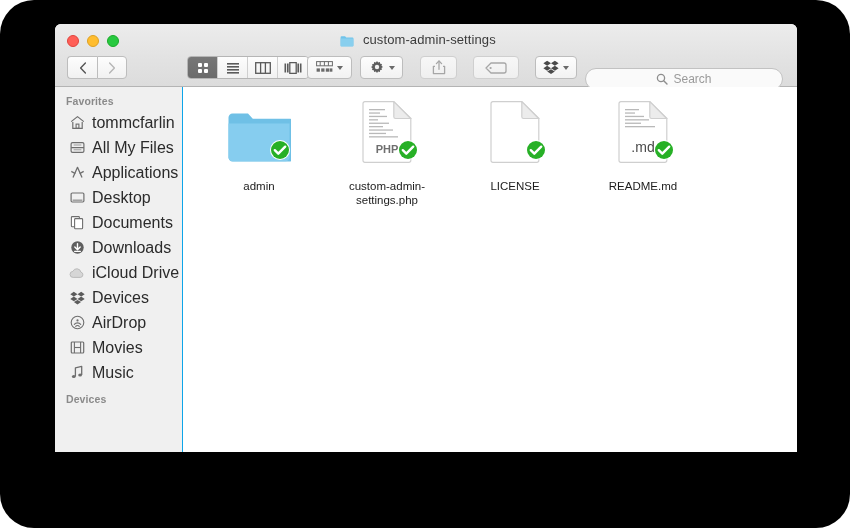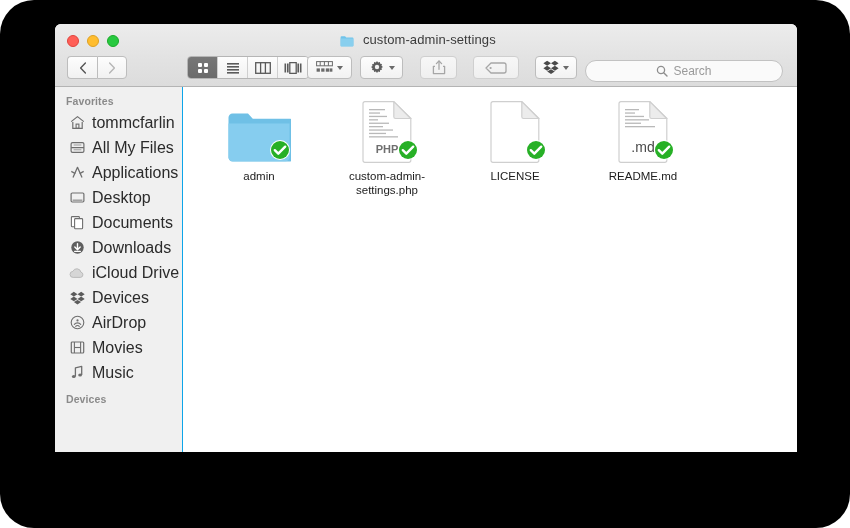--- a/index.html
+++ b/index.html
@@ -152,21 +152,21 @@
   #tag-btn   { left: 418px; top: 4px; width: 46px; height: 23px;
                background: linear-gradient(to bottom, #f7f7f7, #efefef);
                border-color: #cfcfcf; }
 
   
   #dropbox-btn { left: 480px; top: 4px; width: 42px; height: 23px; }
 
   
   #search-field {
     position: absolute;
-    left: 530px; top: 8px;
+    left: 530px; top: 16px;
     width: 198px; height: 22px;
     box-sizing: border-box;
     background: #fafafa;
     border: 1px solid #c2c2c2;
     border-radius: 11px;
     display: flex;
     align-items: center;
     justify-content: center;
   }
   #search-field .sf-inner {
@@ -247,21 +247,21 @@
     align-items: flex-end;
     justify-content: center;
   }
   .badge-check {
     position: absolute;
     right: 0px;
     bottom: 2px;
     width: 22px; height: 22px;
   }
   .file-label {
-    margin-top: 6px;
+    margin-top: 16px;
     font-size: 11.5px;
     color: #1c1c1c;
     text-align: center;
     line-height: 14px;
     max-width: 112px;
     word-break: break-word;
   }
 </style>
 </head>
 <body>

